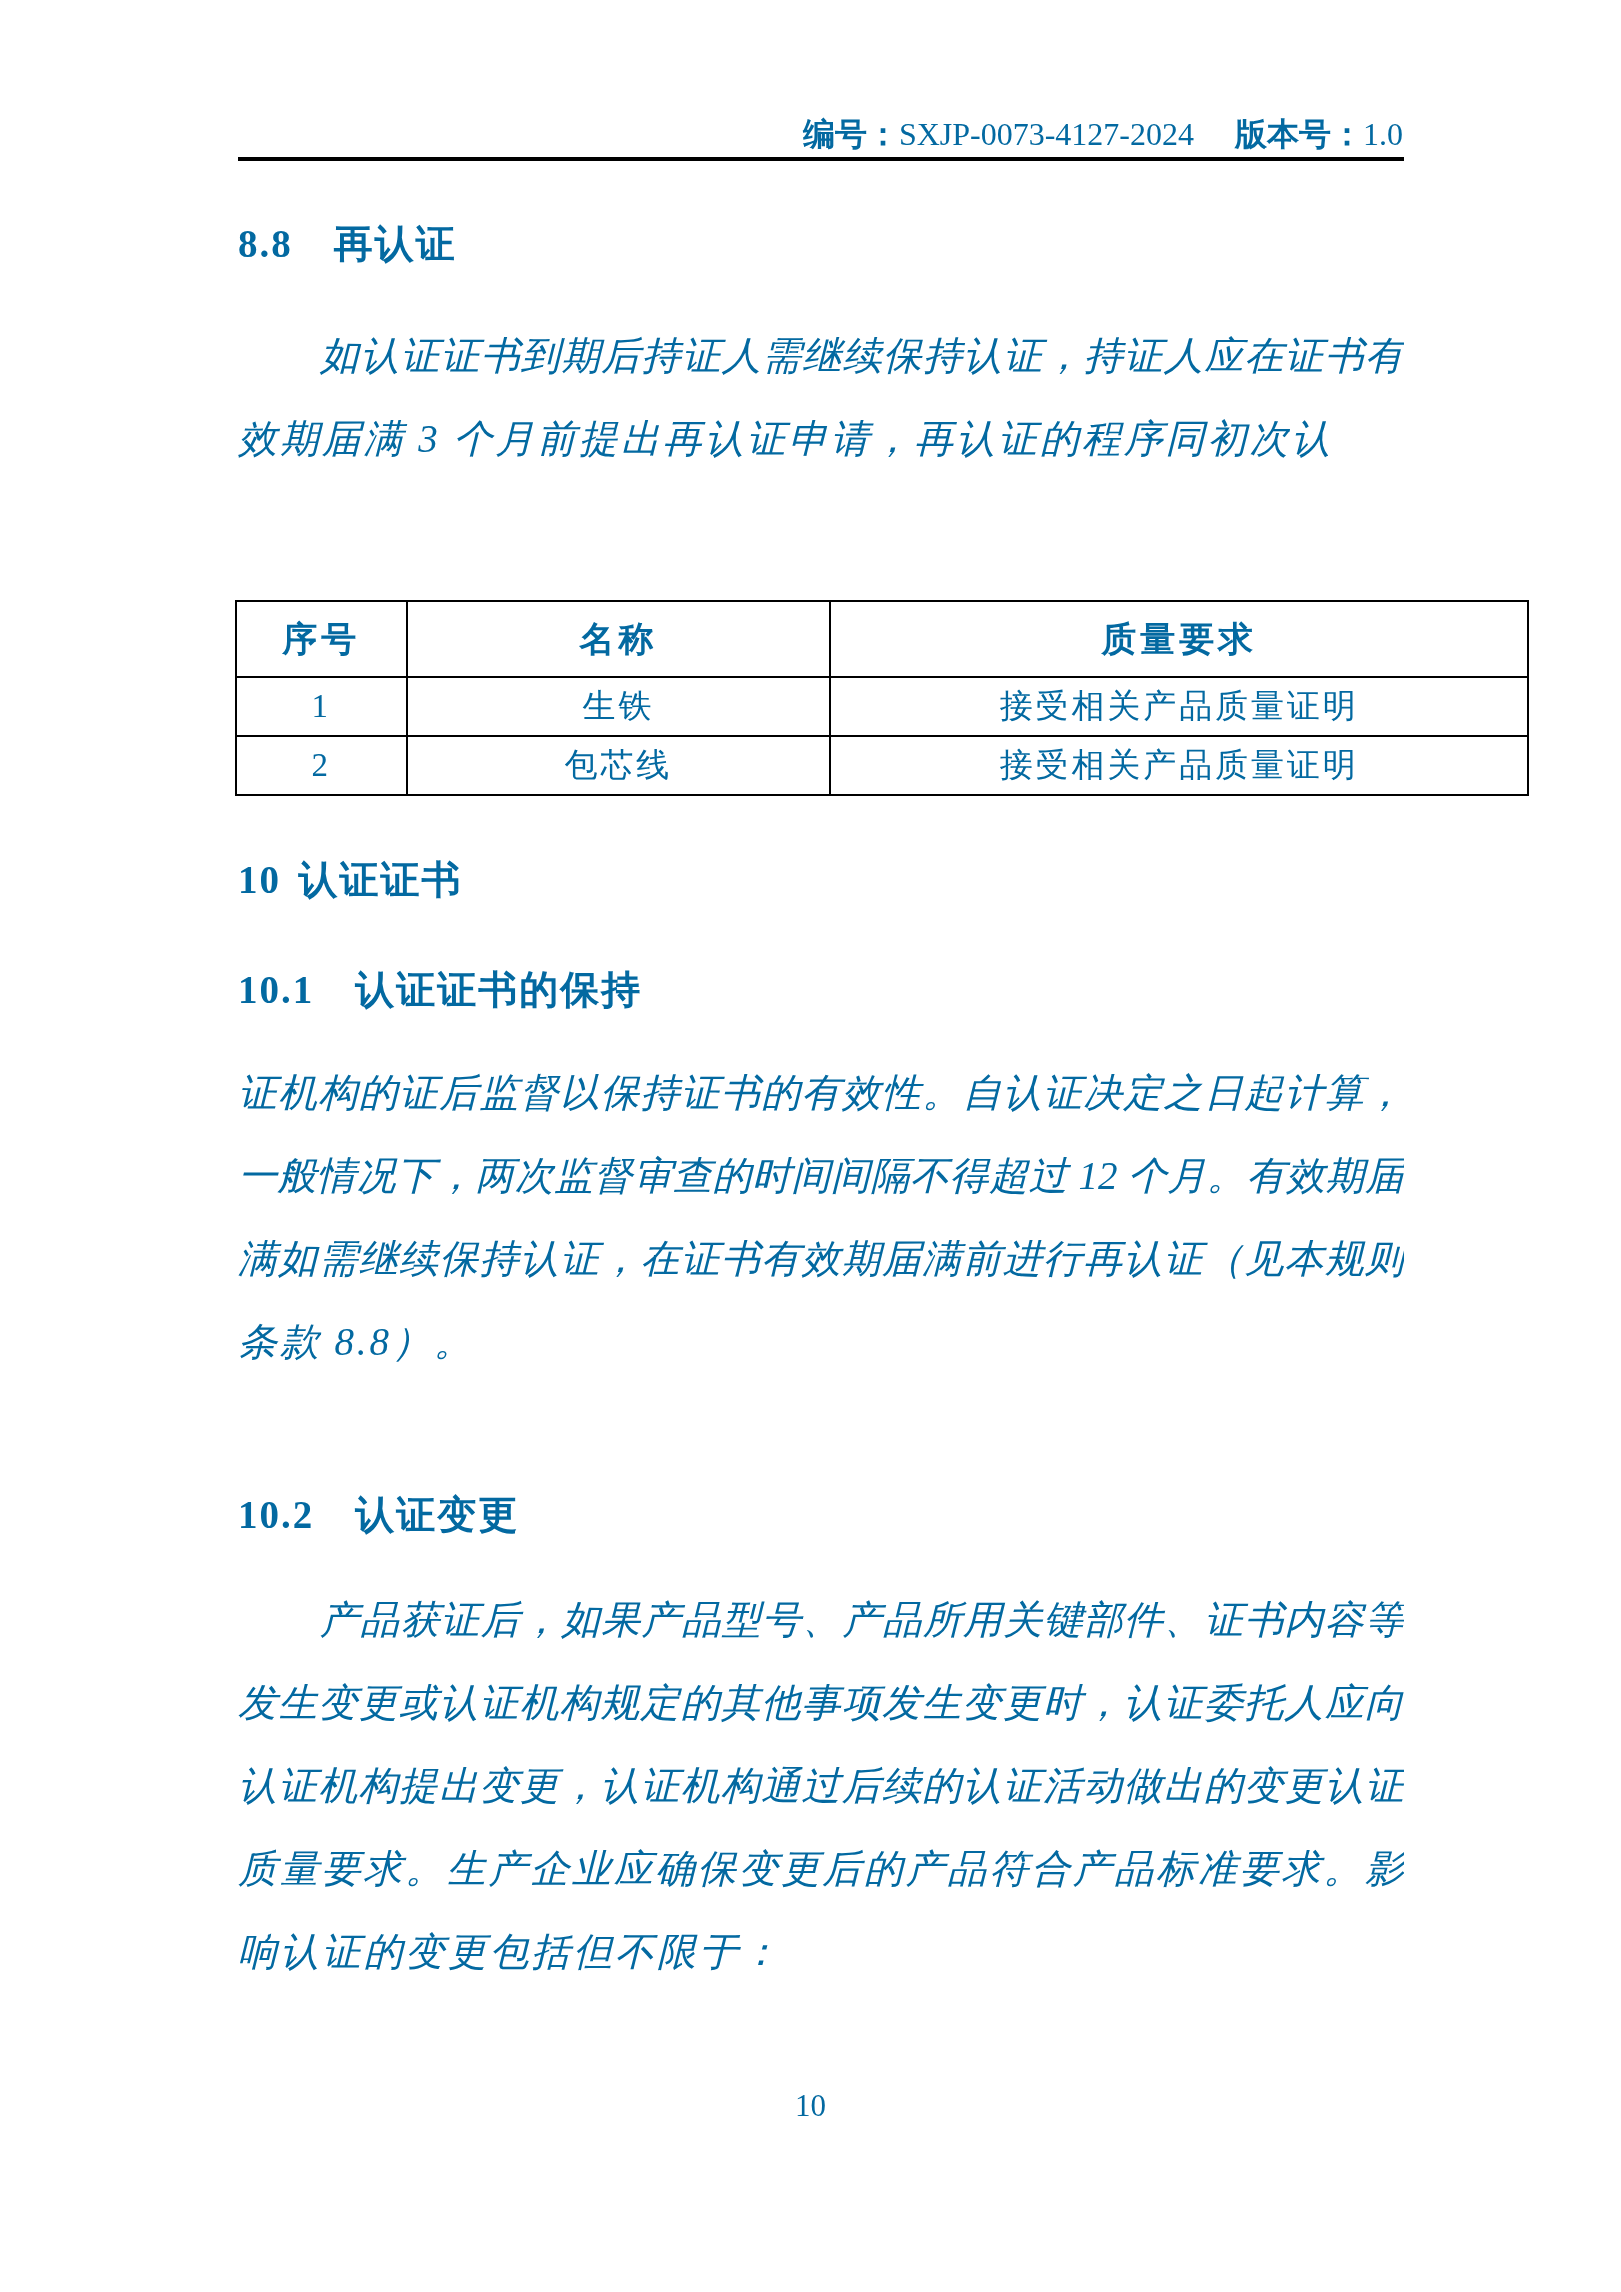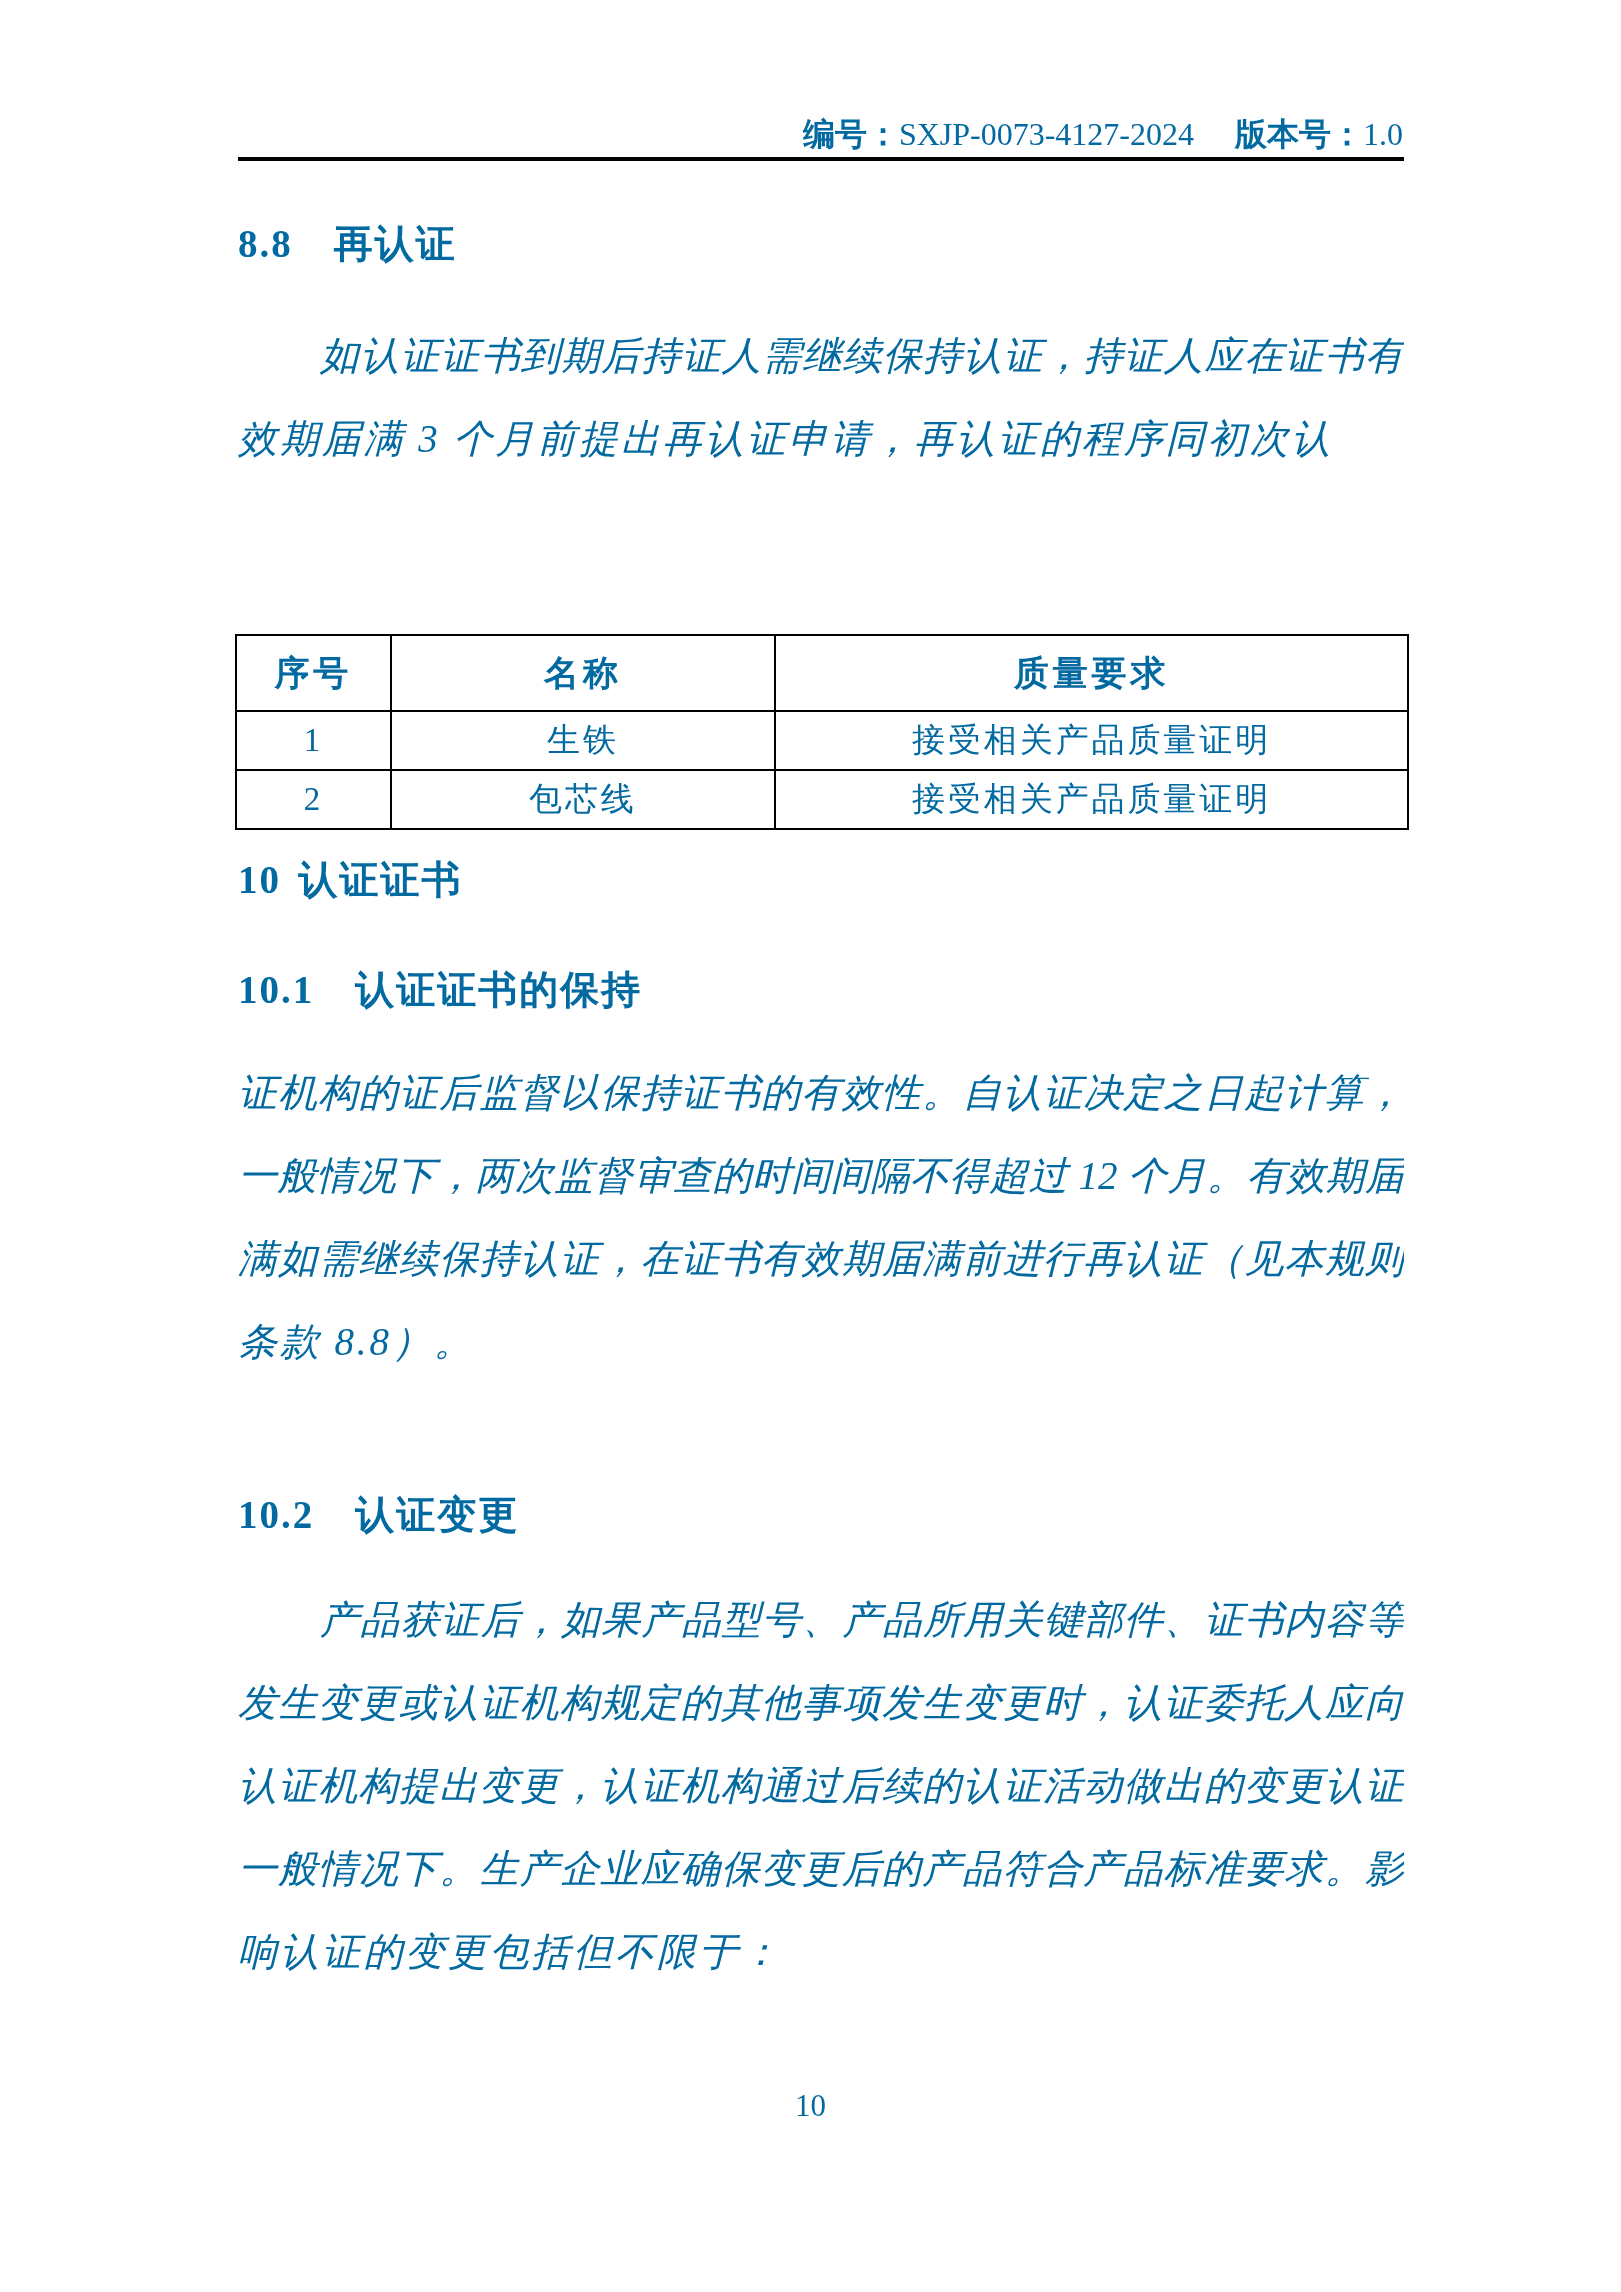--- a/index.html
+++ b/index.html
@@ -83,23 +83,23 @@
     letter-spacing: 2.9px;
   }
   .line.indent { padding-left: 82px; }
   .p1 { top: 314px; }
   .p2 { top: 1051px; }
   .p3 { top: 1578px; }
 
   
   .tbl-wrap {
     position: absolute;
-    top: 634px;
+    top: 600px;
     left: 235px;
-    width: 1174px;
+    width: 1294px;
   }
   table.materials {
     width: 100%;
     border-collapse: collapse;
     table-layout: fixed;
   }
   .materials th, .materials td {
     border: 2px solid #000000;
     text-align: center;
     vertical-align: middle;
@@ -190,20 +190,20 @@
     <div class="line just">满如需继续保持认证，在证书有效期届满前进行再认证（见本规则</div>
     <div class="line last">条款 8.8）。</div>
   </div>
 
   <h2 class="h h102 gap-lg"><span class="num">10.2</span><span class="ttl">认证变更</span></h2>
 
   <div class="para p3">
     <div class="line just indent">产品获证后，如果产品型号、产品所用关键部件、证书内容等</div>
     <div class="line just">发生变更或认证机构规定的其他事项发生变更时，认证委托人应向</div>
     <div class="line just">认证机构提出变更，认证机构通过后续的认证活动做出的变更认证</div>
-    <div class="line just">一般情况下。生产企业应确保变更后的产品符合产品标准要求。影</div>
+    <div class="line just">质量要求。生产企业应确保变更后的产品符合产品标准要求。影</div>
     <div class="line last">响认证的变更包括但不限于：</div>
   </div>
 
   <div class="page-num">10</div>
 
 </div>
 
 
 </body></html>

